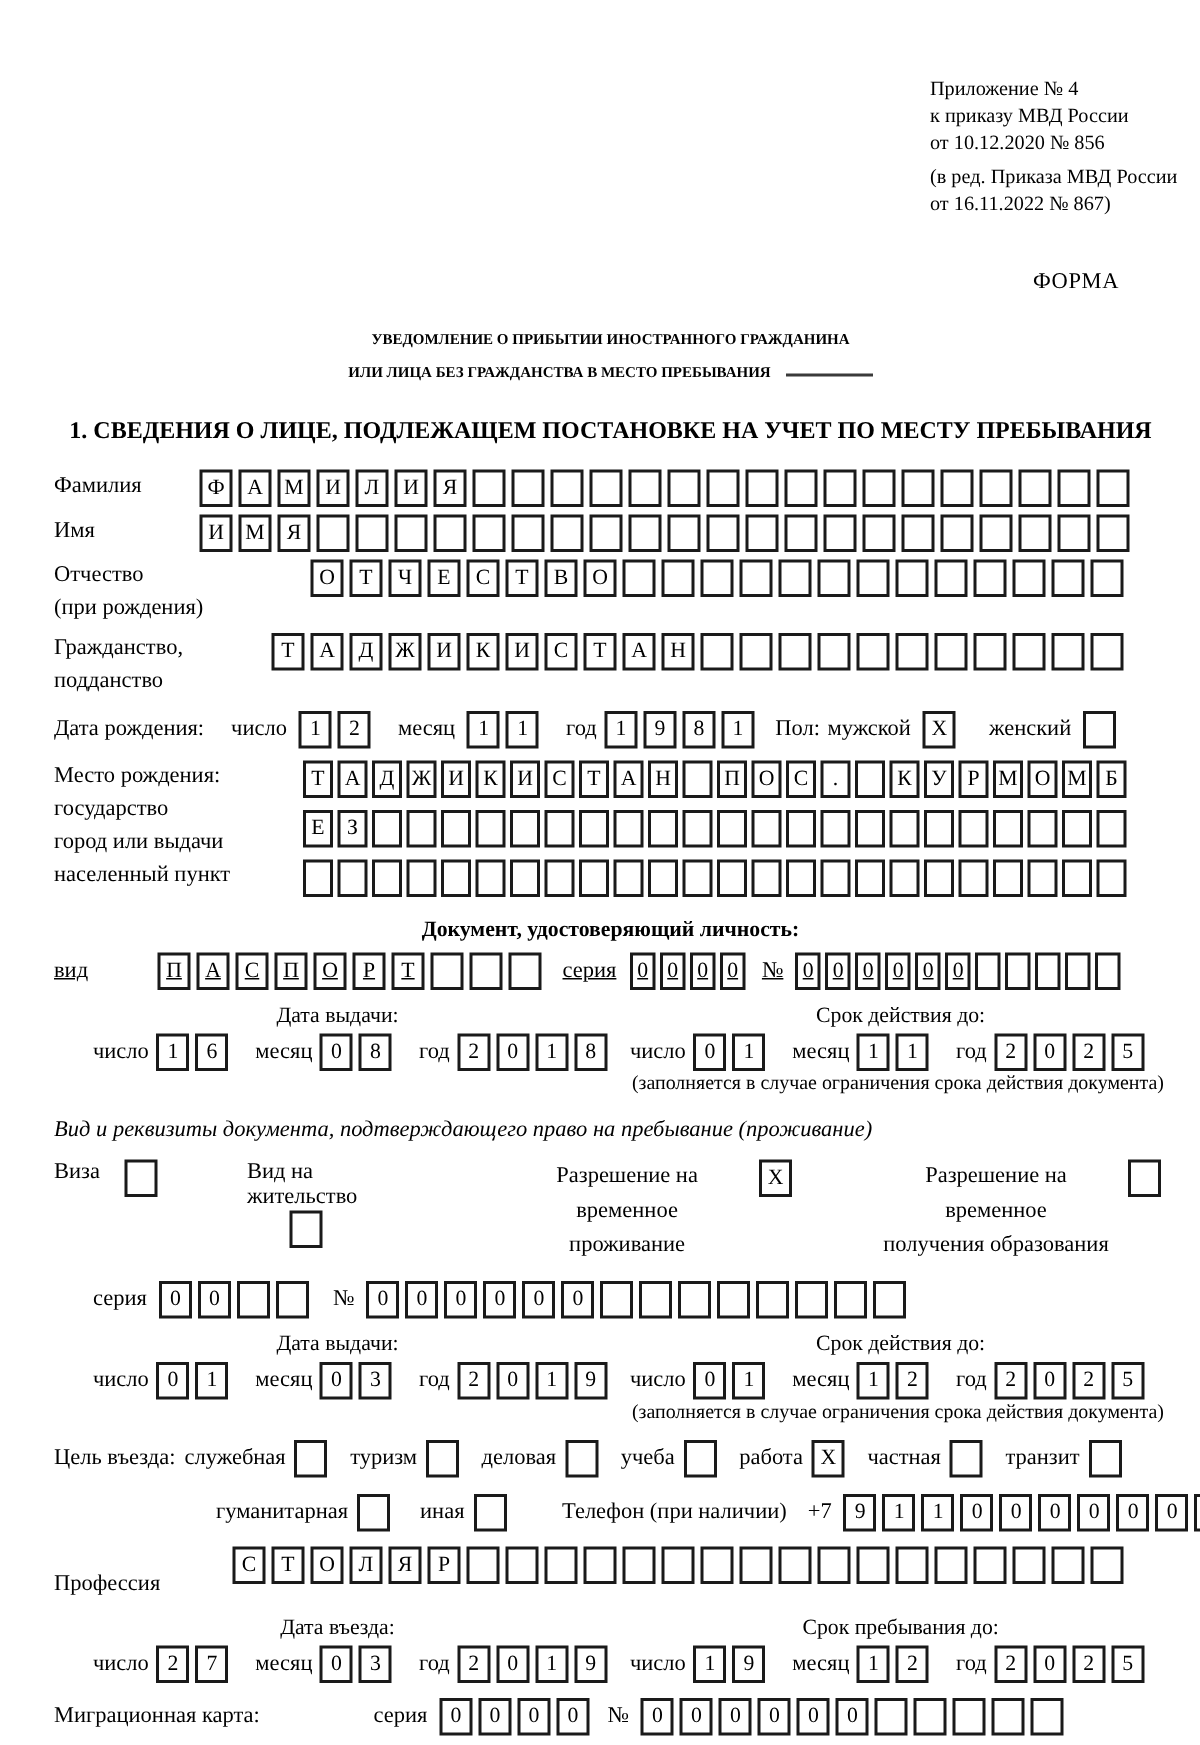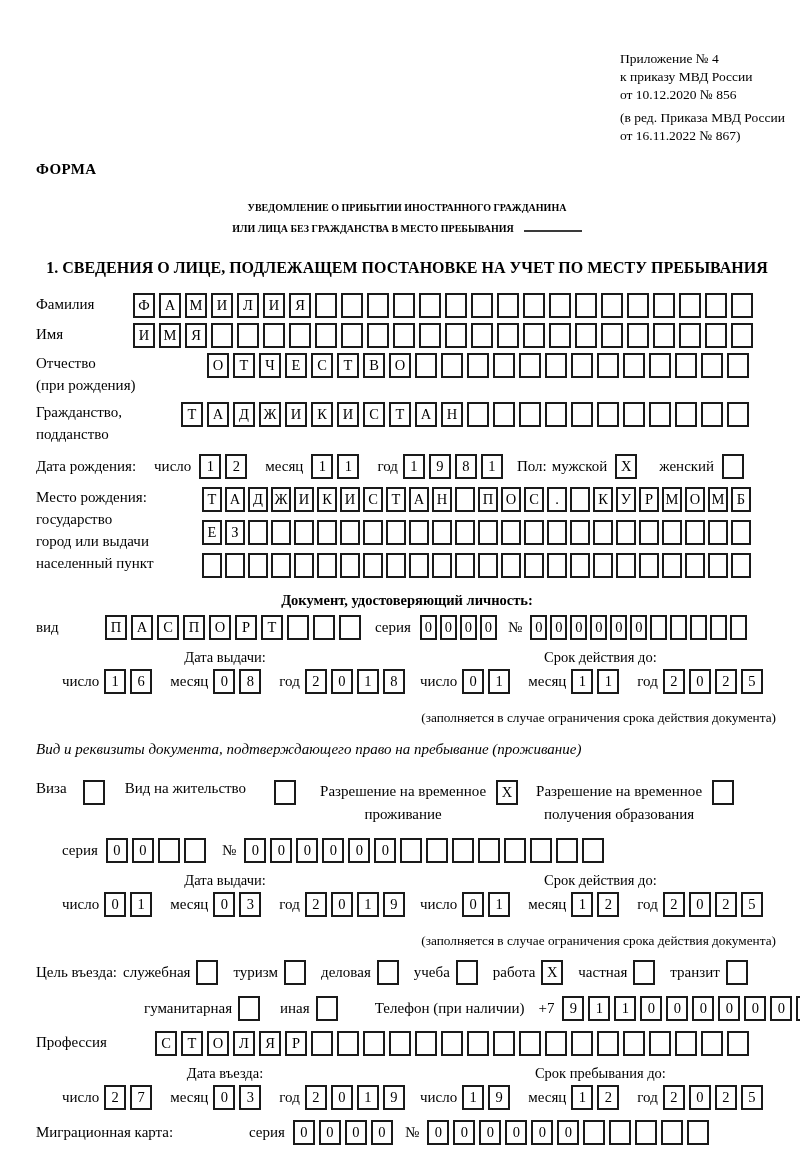--- a/index.html
+++ b/index.html
@@ -5,74 +5,74 @@
   html,body { margin:0; padding:0; background:#ffffff; }
   body {
     width:800px; height:1163px; overflow:hidden;
     font-family:"Liberation Serif", serif; color:#000;
   }
   .page { box-sizing:border-box; width:800px; padding:34px 22px 10px 36px; }
 
   
   .appendix { margin-left:584px; font-size:13.5px; line-height:1.34; white-space:nowrap;margin-top:16px; }
   .revision { margin-top:5px; }
-  .form-label { padding-right:32px; font-weight:bold; font-size:15px; margin-top:16px; letter-spacing:.4px; }
+  .form-label { text-align:right; padding-right:32px; font-weight:normal; font-size:15px; margin-top:35px; letter-spacing:.4px; }
 
   .title { margin-top:22px; text-align:center; font-weight:bold; font-size:10px; line-height:1.6; }
   .blank { display:inline-block; width:58px; border-bottom:2.5px solid #3a3a3a; height:14px; margin-left:10px; }
   .section-heading { margin-top:22px; font-weight:bold; font-size:16px; text-align:center; white-space:nowrap; }
 
   
   .row { display:flex; align-items:flex-start; margin-top:5px; font-size:15px; }
   .lbl { line-height:1.5; }
   .lbl div { line-height:1.45; }
   .w97  { width:97px;  flex:none; }
   .w171 { width:171px; flex:none; }
   .w145 { width:145px; flex:none; }
   .w166 { width:166px; flex:none; }
-  .w119 { width:119px; flex:none; }
+  .w119 { width:119px; flex:none;margin-top:14px; }
 
   .boxes { display:flex; flex:none; }
   .box {
     box-sizing:content-box; width:18px; height:21px; flex:none;
     border:2px solid #1a1a1a; margin-right:4px; background:#fff;
     display:inline-flex; align-items:center; justify-content:center;
     font-size:14.5px; font-family:"Liberation Serif", serif;
   }
   .sm .box  { width:16px; margin-right:3px; }
   .num .box { width:13px; margin-right:3px; }
 
   .stack .boxes { margin-bottom:8px; }
 
   
   .inline-row { display:flex; align-items:center; margin-top:9px; font-size:15px; }
   .inline-row .t { margin-right:8px; white-space:nowrap; }
   .inline-row .boxes { margin-right:14px; }
 
   
   .doc-heading { text-align:center; font-weight:bold; font-size:14.5px; margin-top:6px; }
-  .vid-row { display:flex; align-items:center; margin-top:6px; font-size:15px; }
+  .vid-row { display:flex; align-items:center; margin-top:6px; font-size:15px;text-decoration:underline; }
 
   
   .dates { display:flex; margin-top:9px; }
   .dcol.left  { width:352px; flex:none; padding-left:26px; box-sizing:border-box; }
   .dcol.right { flex:1; padding-left:32px; box-sizing:border-box; }
   .dhead { text-align:center; font-size:14.5px; margin-bottom:3px; white-space:nowrap; }
   .dline { display:flex; align-items:center; font-size:15px; }
   .dline .dlbl { margin-right:5px; white-space:nowrap; }
   .dline .boxes { margin-right:14px; }
-  .note { text-align:right; padding-right:2px; font-size:13.3px; margin-top:16px; }
+  .note { text-align:right; padding-right:2px; font-size:13.3px; margin-top:0; }
 
   
   .intro { margin-top:10px; font-size:15px; line-height:1.75;font-style:italic; }
-  .opts { display:flex; align-items:flex-start; margin-top:17px; font-size:15px; }
+  .opts { display:flex; align-items:flex-start; margin-top:6px; font-size:15px;gap:40px; }
   .opt { display:flex; align-items:flex-start; }
   .opt .box { margin-left:10px; }
   .optlbl { text-align:center; line-height:1.55; }
-  .ml16 { margin-left:16px; } .ml20 { margin-left:20px; } .ml14 { margin-left:14px; }
+  .ml16 { margin-left:16px;flex-direction:column; } .ml20 { margin-left:20px; } .ml14 { margin-left:14px; }
 
   .series-row { display:flex; align-items:center; margin-top:12px; font-size:15px; padding-left:26px; }
   .series-row .t { margin-right:8px; white-space:nowrap; }
   .series-row .boxes { margin-right:12px; }
 
   
   .purpose { display:flex; align-items:center; margin-top:11px; font-size:15px; }
   .purpose .plbl { margin-right:6px; white-space:nowrap; }
   .purpose .boxes { margin-right:11px; }
   .indent108 { padding-left:108px; }

